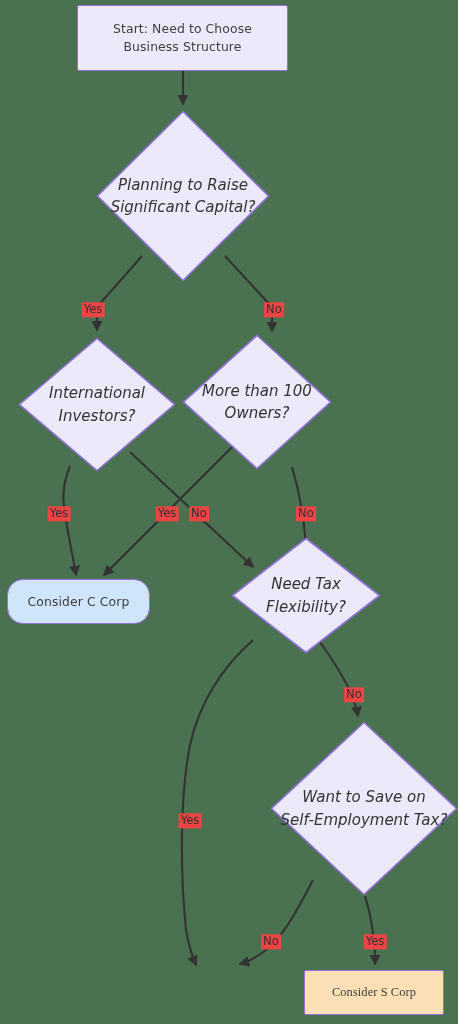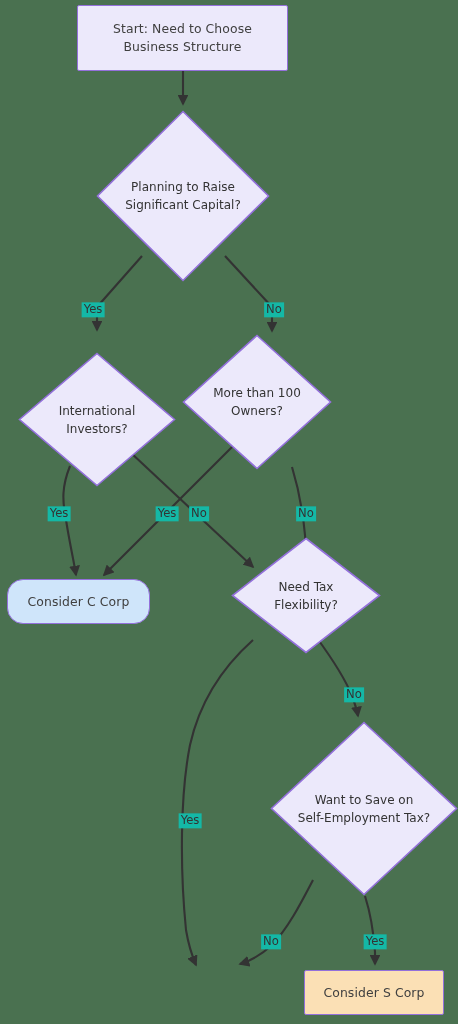--- a/index.html
+++ b/index.html
@@ -62,28 +62,29 @@
     position: absolute;
     left: 0;
     top: 0;
     width: 100%;
     height: 100%;
     display: flex;
     align-items: center;
     justify-content: center;
     text-align: center;
     color: #333333;
-    font-size: 12px;
+    font-size: 15px;
     line-height: 1.5;
     white-space: pre-line;
     pointer-events: none;
+    font-style: italic;
   }
   .edge-label {
     position: absolute;
-    background: #14b8a6;
+    background: #ef4444;
     color: #333333;
     font-size: 11.6px;
     line-height: 1.15;
     padding: 1px 2px 1px 2px;
     transform: translate(-50%, -50%);
     white-space: nowrap;
   }
 </style>
 </head>
 <body>
@@ -126,21 +127,21 @@
   </div>
 
   <div class="diamond-wrap" style="left:96px; top:110px; width:174px; height:172px;">
     <svg class="diamond-shape" viewBox="0 0 174 172" preserveAspectRatio="none">
       <polygon points="87,1.5 172.5,86 87,170.5 1.5,86" fill="#ece9fb" stroke="#9370DB" stroke-width="1.6"></polygon>
     </svg>
     <div class="diamond-text">Planning to Raise
 Significant Capital?</div>
   </div>
 
-  <div class="diamond-wrap" style="left:18px; top:352px; width:158px; height:135px;">
+  <div class="diamond-wrap" style="left:18px; top:337px; width:158px; height:135px;">
     <svg class="diamond-shape" viewBox="0 0 158 135" preserveAspectRatio="none">
       <polygon points="79,1.5 156.5,67.5 79,133.5 1.5,67.5" fill="#ece9fb" stroke="#9370DB" stroke-width="1.6"></polygon>
     </svg>
     <div class="diamond-text">International
 Investors?</div>
   </div>
 
   <div class="diamond-wrap" style="left:182px; top:334px; width:150px; height:136px;">
     <svg class="diamond-shape" viewBox="0 0 150 136" preserveAspectRatio="none">
       <polygon points="75,1.5 148.5,68 75,134.5 1.5,68" fill="#ece9fb" stroke="#9370DB" stroke-width="1.6"></polygon>
@@ -163,21 +164,21 @@
 
   <div class="diamond-wrap" style="left:270px; top:721px; width:188px; height:175px;">
     <svg class="diamond-shape" viewBox="0 0 188 175" preserveAspectRatio="none">
       <polygon points="94,1.5 186.5,87.5 94,173.5 1.5,87.5" fill="#ece9fb" stroke="#9370DB" stroke-width="1.6"></polygon>
     </svg>
     <div class="diamond-text">Want to Save on
 Self-Employment Tax?</div>
   </div>
 
 
-  <div class="node node-box" style="left:304px; top:970px; width:140px; height:45px; background:#fbe0b5;">
+  <div class="node node-box" style="left:304px; top:970px; width:140px; height:45px; background:#fbe0b5;font-family:Liberation Serif, serif;">
     <span class="node-label">Consider S Corp</span>
   </div>
 
   <div class="edge-label" style="left:93px; top:310px;">Yes</div>
 
   <div class="edge-label" style="left:274px; top:310px;">No</div>
 
   <div class="edge-label" style="left:59px; top:514px;">Yes</div>
 
   <div class="edge-label" style="left:199px; top:514px;">No</div>

